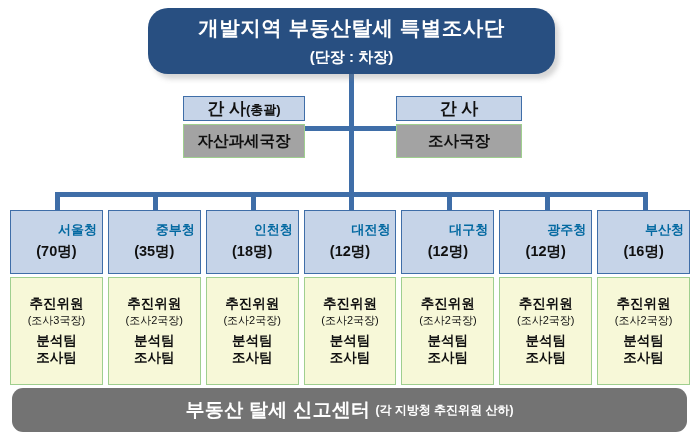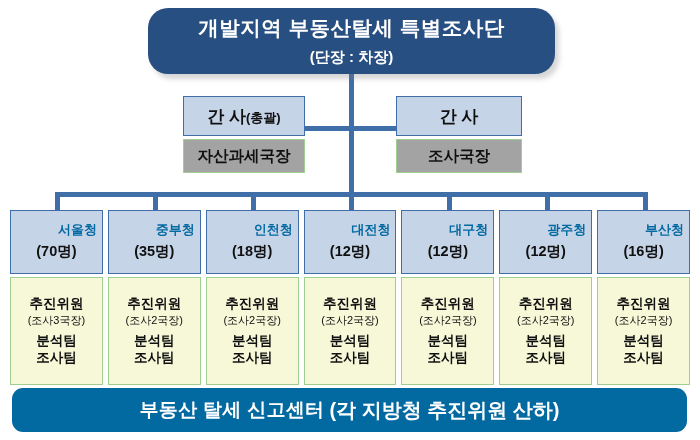--- a/index.html
+++ b/index.html
@@ -62,21 +62,21 @@
   }
 
   
   .sec-group {
     position: absolute;
     z-index: 3;
   }
   .sec-head {
     background: #c6d4e8;
     border: 1.6px solid #3f6ea8;
-    height: 40px;
+    height: 25px;
     display: flex;
     align-items: center;
     justify-content: center;
     box-sizing: border-box;
   }
   .sec-head-text {
     font-size: 17px;
     font-weight: bold;
     color: #101010;
     white-space: nowrap;
@@ -180,38 +180,38 @@
     white-space: nowrap;
   }
 
   
   .footer-bar {
     position: absolute;
     left: 12px;
     top: 388px;
     width: 675px;
     height: 44px;
-    background: #0369a1;
+    background: #737373;
     border-radius: 11px;
     display: flex;
     align-items: center;
     justify-content: center;
     z-index: 3;
     text-align: right;
   }
   .footer-main {
     color: #ffffff;
     font-size: 19px;
     font-weight: bold;
     letter-spacing: 0.3px;
     white-space: nowrap;
   }
   .footer-sub {
     color: #ffffff;
-    font-size: 20px;
+    font-size: 12px;
     font-weight: bold;
     margin-left: 5px;
     white-space: nowrap;
   }
 </style>
 </head>
 <body>
 
 <div id="chart">
 

